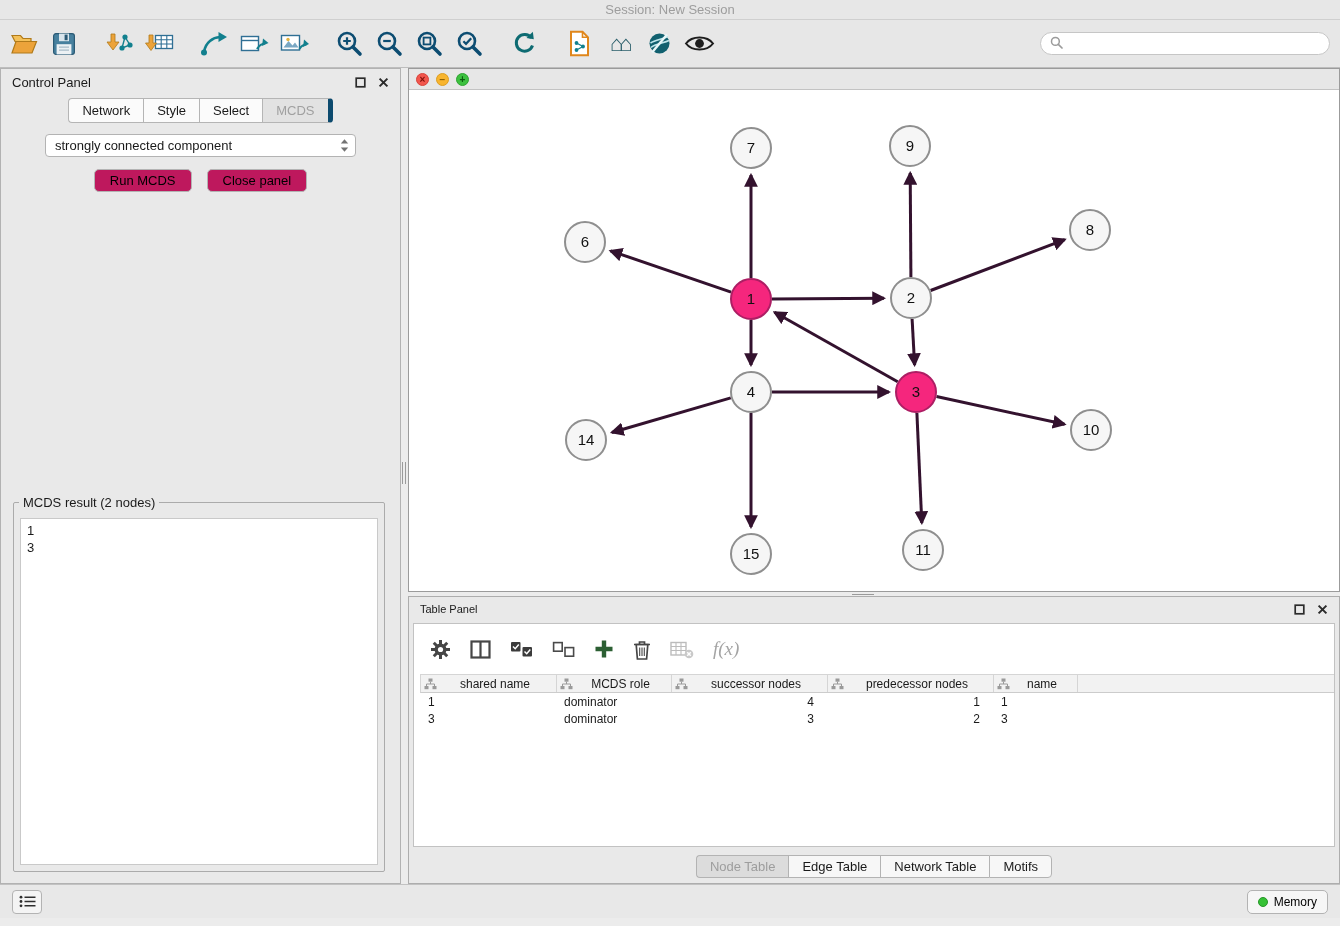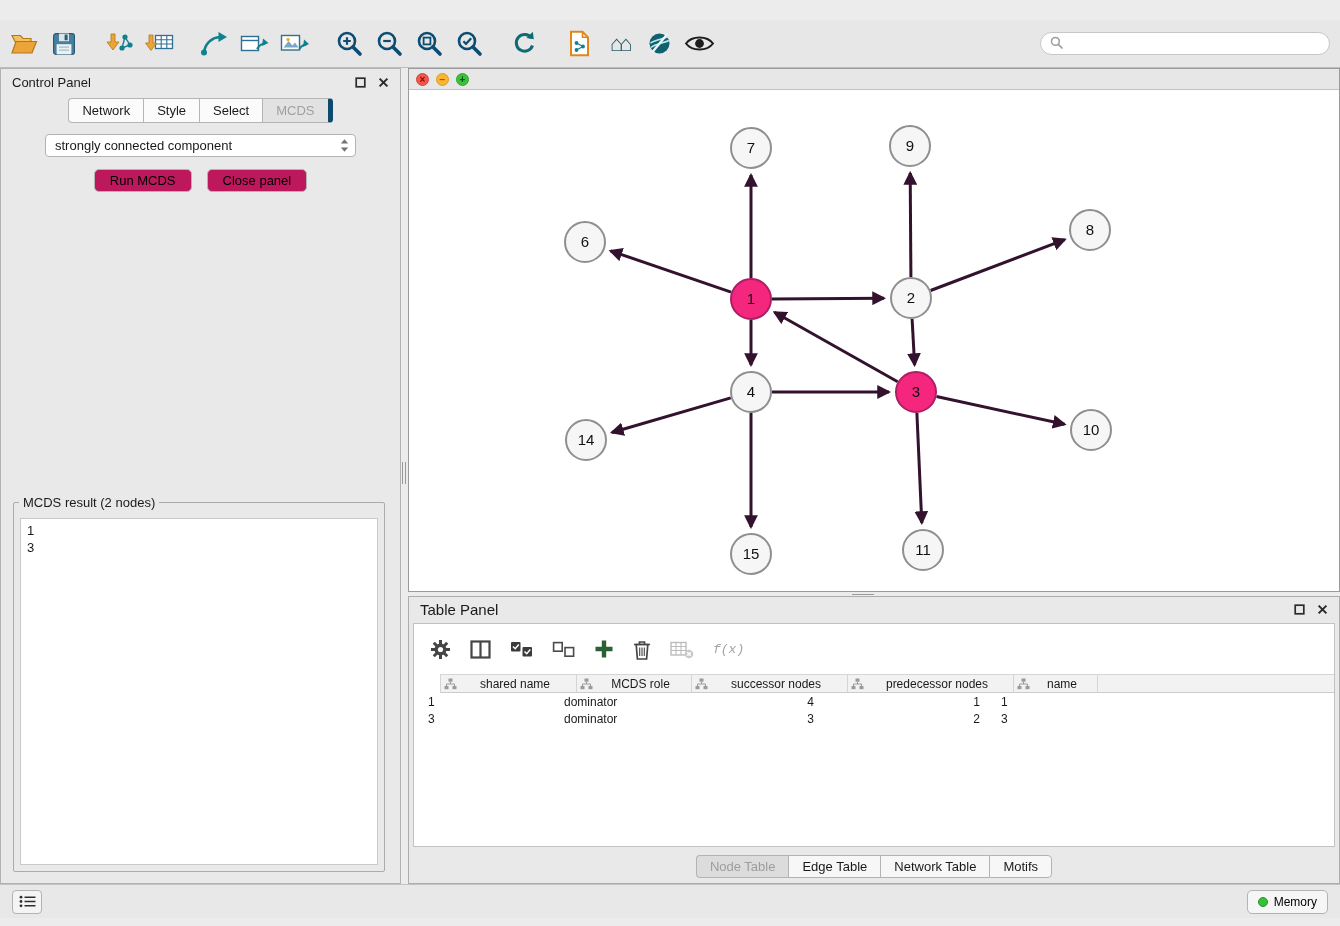--- a/index.html
+++ b/index.html
@@ -58,30 +58,30 @@
         line-height:11px; text-align:center; font-weight:bold; cursor:pointer; }
   .tl-close { background:#f2564d; border:1px solid #d8443c; color:#80100a; }
   .tl-min   { background:#f8b52f; border:1px solid #dd9e22; color:#8a5d00; }
   .tl-max   { background:#3cc13f; border:1px solid #2fa332; color:#0b5a0e; }
   .net-title { position:absolute; left:0; right:0; text-align:center; font-size:13px; pointer-events:none; }
   #graph-svg { display:block; }
 
   
   .table-panel { position:absolute; left:408px; top:596px; width:932px; height:288px;
                  background:#e9e9e9; border:1px solid #adadad; }
-  .tp-header { height:24px; display:flex; align-items:center; padding:0 11px; font-size:15px; }
+  .tp-header { height:24px; display:flex; align-items:center; padding:0 11px; font-size:11px; }
   .tp-body { position:absolute; left:4px; right:4px; top:26px; bottom:36px; background:#fff;
              border:1px solid #c2c2c2; overflow:hidden; }
   .tp-toolbar { height:50px; display:flex; align-items:center; gap:19px; padding:0 16px; }
   .tp-btn { background:none; border:none; display:flex; align-items:center; cursor:pointer; }
   .tp-btn.disabled { cursor:default; }
-  .fx-txt { font-family:Liberation Mono, monospace; font-style:italic; font-size:13px; color:#a4a4a4; }
+  .fx-txt { font-family:Liberation Serif, serif; font-style:italic; font-size:19px; color:#a4a4a4; }
   .tbl { margin-left:6px; }
   .hdr-row { display:flex; height:19px; background:#f2f2f2; border-top:1px solid #d5d5d5;
-             border-bottom:1px solid #cccccc; border-left:1px solid #d5d5d5;margin-left:20px; }
+             border-bottom:1px solid #cccccc; border-left:1px solid #d5d5d5; }
   .hdr-cell { display:flex; align-items:center; border-right:1px solid #d5d5d5;
               font-size:12px; padding:0 3px; cursor:pointer; }
   .hdr-cell .lbl { flex:1; text-align:center; white-space:nowrap; overflow:hidden; }
   .sort-ic { display:flex; flex:0 0 auto; }
   .body-row { display:flex; height:17px; font-size:12px; align-items:center; }
   .cell { padding:0 8px; white-space:nowrap; overflow:hidden; }
   .tp-tabs { position:absolute; bottom:5px; left:0; right:0; display:flex; justify-content:center;text-align:center; }
   .tp-tab { font-size:13px; padding:3px 13px; background:#f7f7f7; border:1px solid #b3b3b3;
             border-right:none; cursor:pointer; }
   .tp-tab:first-child { border-radius:4px 0 0 4px; }
@@ -102,20 +102,23 @@
   .memory-btn { margin-left:auto; height:24px; border:1px solid #b3b3b3; border-radius:5px;
                 background:#f6f6f6; display:flex; align-items:center; gap:6px; padding:0 10px;
                 font-size:12px; font-family:inherit; cursor:pointer; }
   .mem-dot { width:10px; height:10px; border-radius:50%; background:#35c135; border:1px solid #28962a; }
 </style>
 </head>
 <body>
 
 <div class="app">
 
+  <div class="titlebar">
+    <span>Session: New Session</span>
+  </div>
 
   <div class="toolbar">
     <div class="tb-icons" id="toolbar-icons">
         <button class="tb-btn">
           <svg width="28" height="23" viewBox="0 0 28 23">
             <path d="M2 3.5h8.5l2.5 3h8v3h-16z" fill="#f4c159" stroke="#b07a1a" stroke-width="1.2"></path>
             <path d="M6 9.5h20.5L22 21H2z" fill="#eca33a" stroke="#b07a1a" stroke-width="1.2"></path>
           </svg>
         </button>
         <button class="tb-btn">

